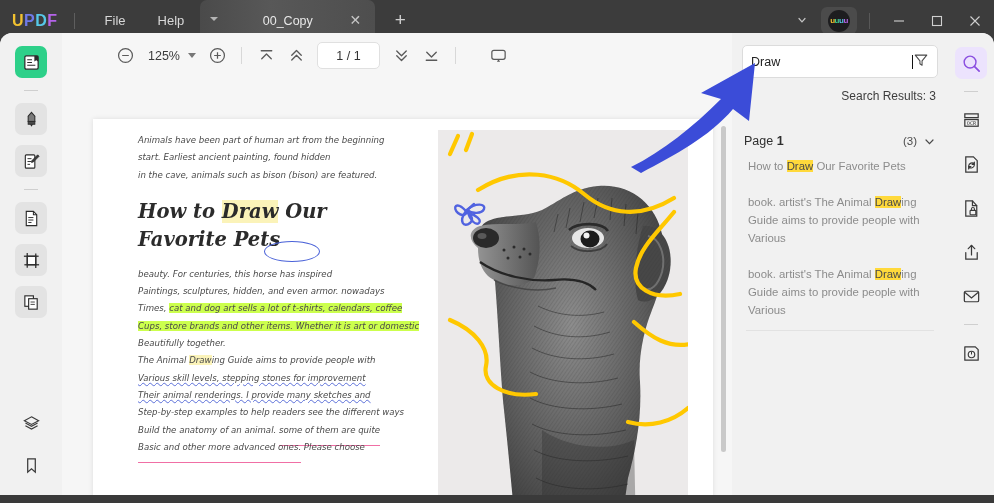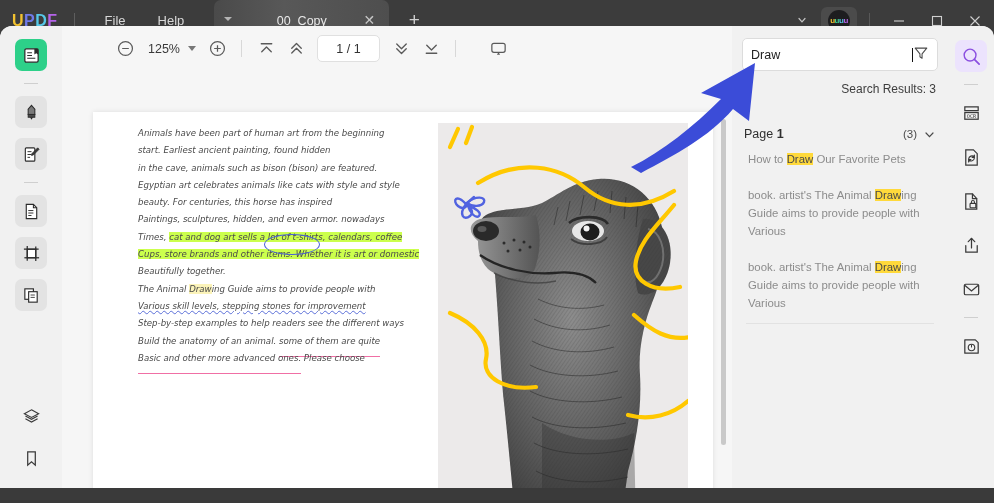--- a/index.html
+++ b/index.html
@@ -22,21 +22,21 @@
     letter-spacing: .5px; display: flex;
   }
   .logo span { display: inline-block; }
   .logo-sep {
     width: 1px; height: 16px; background: #5e5e5e; margin: 0 14px 0 16px;
   }
   .menu-item {
     color: #d8d8d8; font-size: 13px; padding: 6px 16px; cursor: default;
   }
 
-  .tabwrap { display: flex; align-items: flex-end; height: 41px; margin-left: 14px; }
+  .tabwrap { display: flex; align-items: flex-end; height: 41px; }
   .tab {
     position: relative; width: 175px; height: 41px;
     background: linear-gradient(90deg,#4a4a4a 0%, #585858 40%, #4e4e4e 100%);
     border-radius: 7px 7px 0 0;
     display: flex; align-items: center; justify-content: center;
   }
   .tab-caret {
     position: absolute; left: 10px; top: 17px;
     width: 0; height: 0;
     border-left: 4px solid transparent; border-right: 4px solid transparent;
@@ -69,21 +69,21 @@
     font-size: 8px; font-weight: bold; letter-spacing: -0.5px;
   }
   .tr-sep { width: 1px; height: 16px; background: #585858; margin: 0 10px; }
   .winbtn {
     width: 38px; height: 41px; display: flex; align-items: center;
     justify-content: center; color: #d0d0d0; font-size: 13px;
   }
 
   
   .shell {
-    position: absolute; left: 0; top: 26px; width: 994px; height: 462px;
+    position: absolute; left: 0; top: 33px; width: 994px; height: 462px;
     background: #f1f1f1;
     border-radius: 12px 12px 0 0;
     overflow: hidden;
   }
 
   
   .leftrail {
     position: absolute; left: 0; top: 0; width: 62px; height: 462px;
     background: #f1f1f1;
     display: flex; flex-direction: column; align-items: center;
@@ -423,29 +423,33 @@
       </div>
 
       <div class="viewer">
         <div class="page">
 
           <div class="doccol">
             <div class="docline">Animals have been part of human art from the beginning</div>
             <div class="docline">start. Earliest ancient painting, found hidden</div>
             <div class="docline">in the cave, animals such as bison (bison) are featured.</div>
 
-
-            <div class="docline">Egyptian art celebrates animals like cats with style and style</div>
+            <div class="dochead">
+              <span>How to </span><span class="hl-yellow-soft">Draw</span><span> Our</span><br>
+              <span>Favorite Pets</span>
+            </div>
+
             <div class="docline">beauty. For centuries, this horse has inspired</div>
             <div class="docline">Paintings, sculptures, hidden, and even armor. nowadays</div>
             <div class="docline"><span>Times, </span><span class="hl-green">cat and dog art sells a lot of t-shirts, calendars, coffee</span></div>
             <div class="docline"><span class="hl-green">Cups, store brands and other items. Whether it is art or domestic</span></div>
             <div class="docline">Beautifully together.</div>
             <div class="docline"><span>The Animal </span><span class="hl-yellow-soft">Draw</span><span>ing Guide aims to provide people with</span></div>
             <div class="docline"><span class="u-wave">Various skill levels, stepping stones for improvement</span></div>
+            <div class="docline"><span class="u-wave">Their animal renderings. I provide many sketches and</span></div>
             <div class="docline">Step-by-step examples to help readers see the different ways</div>
             <div class="docline"><span>Build the anatomy of an animal. </span><span class="u-pink">some of them are quite</span></div>
             <div class="docline"><span class="u-pink">Basic and other more advanced ones.</span><span> Please choose</span></div>
           </div>
 
           <div class="ellipse-ann"></div>
 
           <div class="pageimg">
             <svg class="dogsvg" width="250" height="405" viewBox="0 0 250 405">
               <defs>

